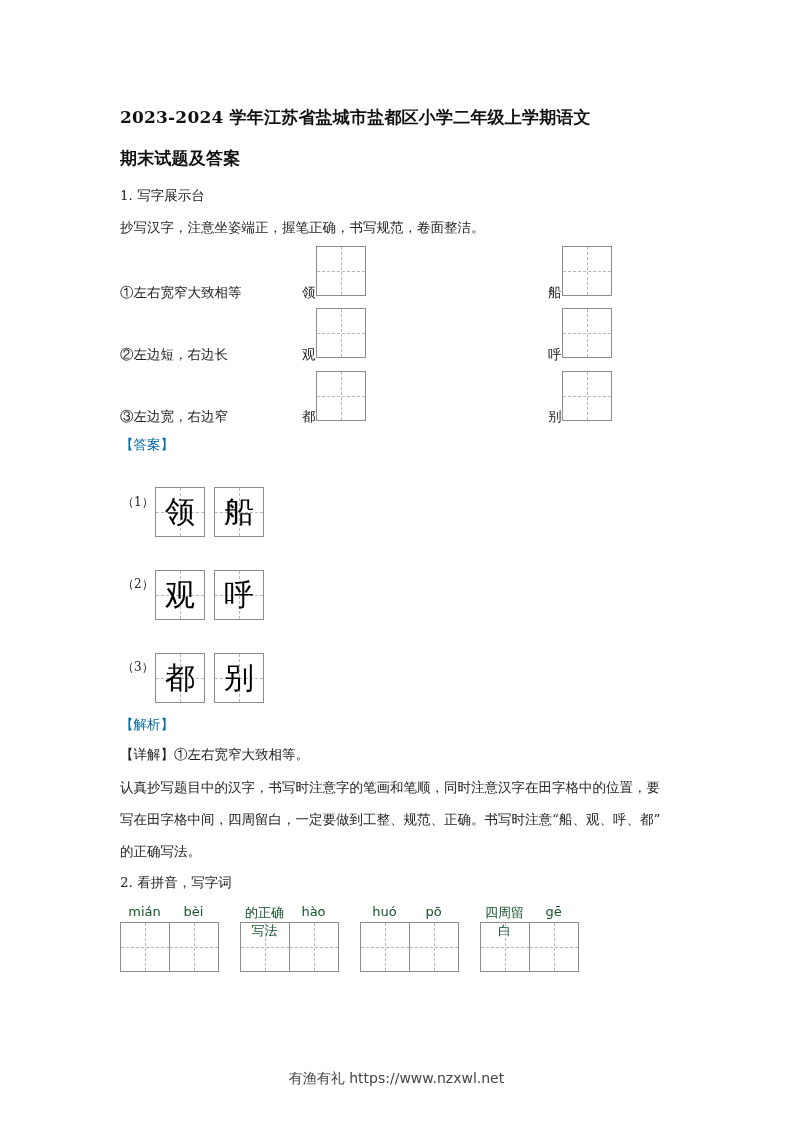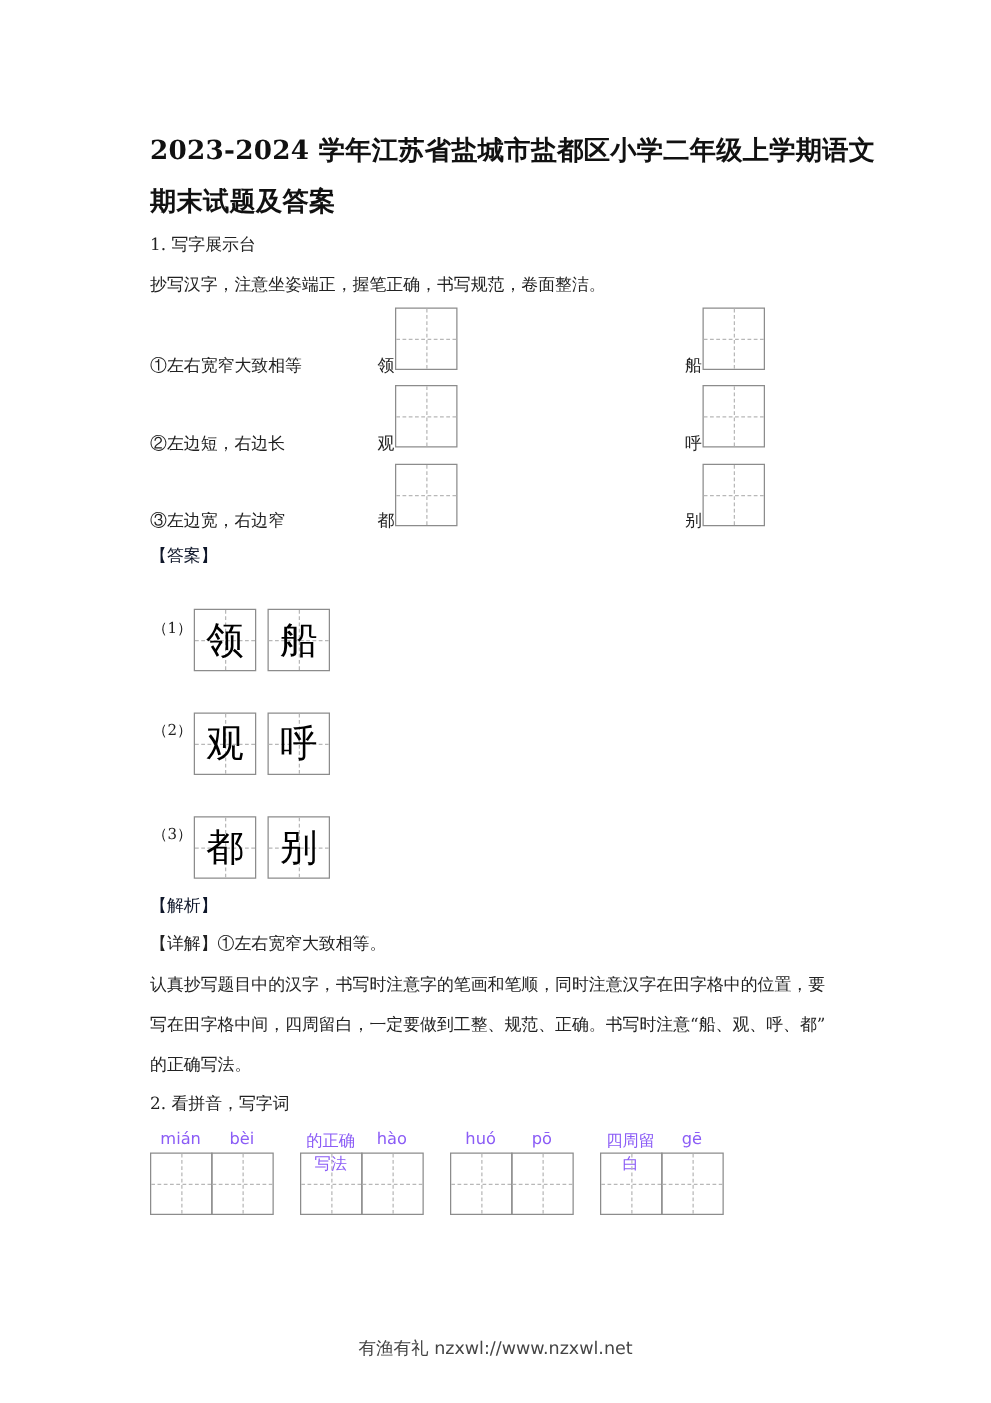--- a/index.html
+++ b/index.html
@@ -1,33 +1,33 @@
 <!DOCTYPE html>
 <html><head>
 <meta charset="utf-8">
 <style>
   html, body { margin: 0; padding: 0; background: #ffffff; }
   body { width: 793px; height: 1122px; position: relative; overflow: hidden;
          font-family: "DejaVu Serif", "Liberation Serif", serif; color: #111; }
   .abs { position: absolute; }
-  .title { left: 120px; font-size: 21px; font-weight: bold; letter-spacing: 0.2px; color: #111; white-space: nowrap; }
+  .title { left: 120px; font-size: 17px; font-weight: bold; letter-spacing: 0.2px; color: #111; white-space: nowrap; }
   .txt { font-size: 13.5px; color: #222; white-space: nowrap; }
-  .blue { color: #0f172a; }
+  .blue { color: #0369a1; }
   .tzg { position: absolute; width: 48px; height: 48px; border: 1px solid #8c8c8c; box-sizing: content-box; background: #fff; }
   .tzg::before { content: ""; position: absolute; left: 50%; top: 0; bottom: 0; border-left: 1px dashed #b8b8b8; }
   .tzg::after { content: ""; position: absolute; top: 50%; left: 0; right: 0; border-top: 1px dashed #b8b8b8; }
   .tzg .ch { position: absolute; inset: 0; display: flex; align-items: center; justify-content: center;
              font-size: 30px; font-family: "DejaVu Serif", serif; z-index: 2; color: #000; }
   .label-char { font-size: 13.5px; color: #222; }
   .pinyin-group { position: absolute; display: flex; }
   .pinyin-group .cell { position: relative; width: 48px; height: 48px; border: 1px solid #8c8c8c; margin-left: -1px; }
   .pinyin-group .cell:first-child { margin-left: 0; }
   .pinyin-group .cell::before { content: ""; position: absolute; left: 50%; top: 0; bottom: 0; border-left: 1px dashed #b8b8b8; }
   .pinyin-group .cell::after { content: ""; position: absolute; top: 50%; left: 0; right: 0; border-top: 1px dashed #b8b8b8; }
-  .py { position: absolute; font-family: "DejaVu Sans", "Liberation Sans", sans-serif; font-size: 13px; color: #8b5cf6; width: 49px; text-align: center; }
+  .py { position: absolute; font-family: "DejaVu Sans", "Liberation Sans", sans-serif; font-size: 13px; color: #14532d; width: 49px; text-align: center; }
   .footer { font-family: "DejaVu Sans", "Liberation Sans", sans-serif; font-size: 14px; color: #444; }
 </style>
 </head>
 <body>
 
 <div class="abs title" style="top:106px;">2023-2024 学年江苏省盐城市盐都区小学二年级上学期语文</div>
 <div class="abs title" style="top:147px;">期末试题及答案</div>
 
 <div class="abs txt" style="left:120px; top:187px;">1. 写字展示台</div>
 <div class="abs txt" style="left:120px; top:219px;">抄写汉字，注意坐姿端正，握笔正确，书写规范，卷面整洁。</div>
@@ -105,13 +105,13 @@
   <div class="cell"></div>
 </div>
 
 <div class="py" style="left:480px; top:904px;">四周留白</div>
 <div class="py" style="left:529px; top:904px;">gē</div>
 <div class="pinyin-group" style="left:480px; top:922px;">
   <div class="cell"></div>
   <div class="cell"></div>
 </div>
 
-<div class="abs footer" style="left:0; right:0; top:1070px; text-align:center;">有渔有礼 nzxwl://www.nzxwl.net</div>
+<div class="abs footer" style="left:0; right:0; top:1070px; text-align:center;">有渔有礼 https://www.nzxwl.net</div>
 
 </body></html>

